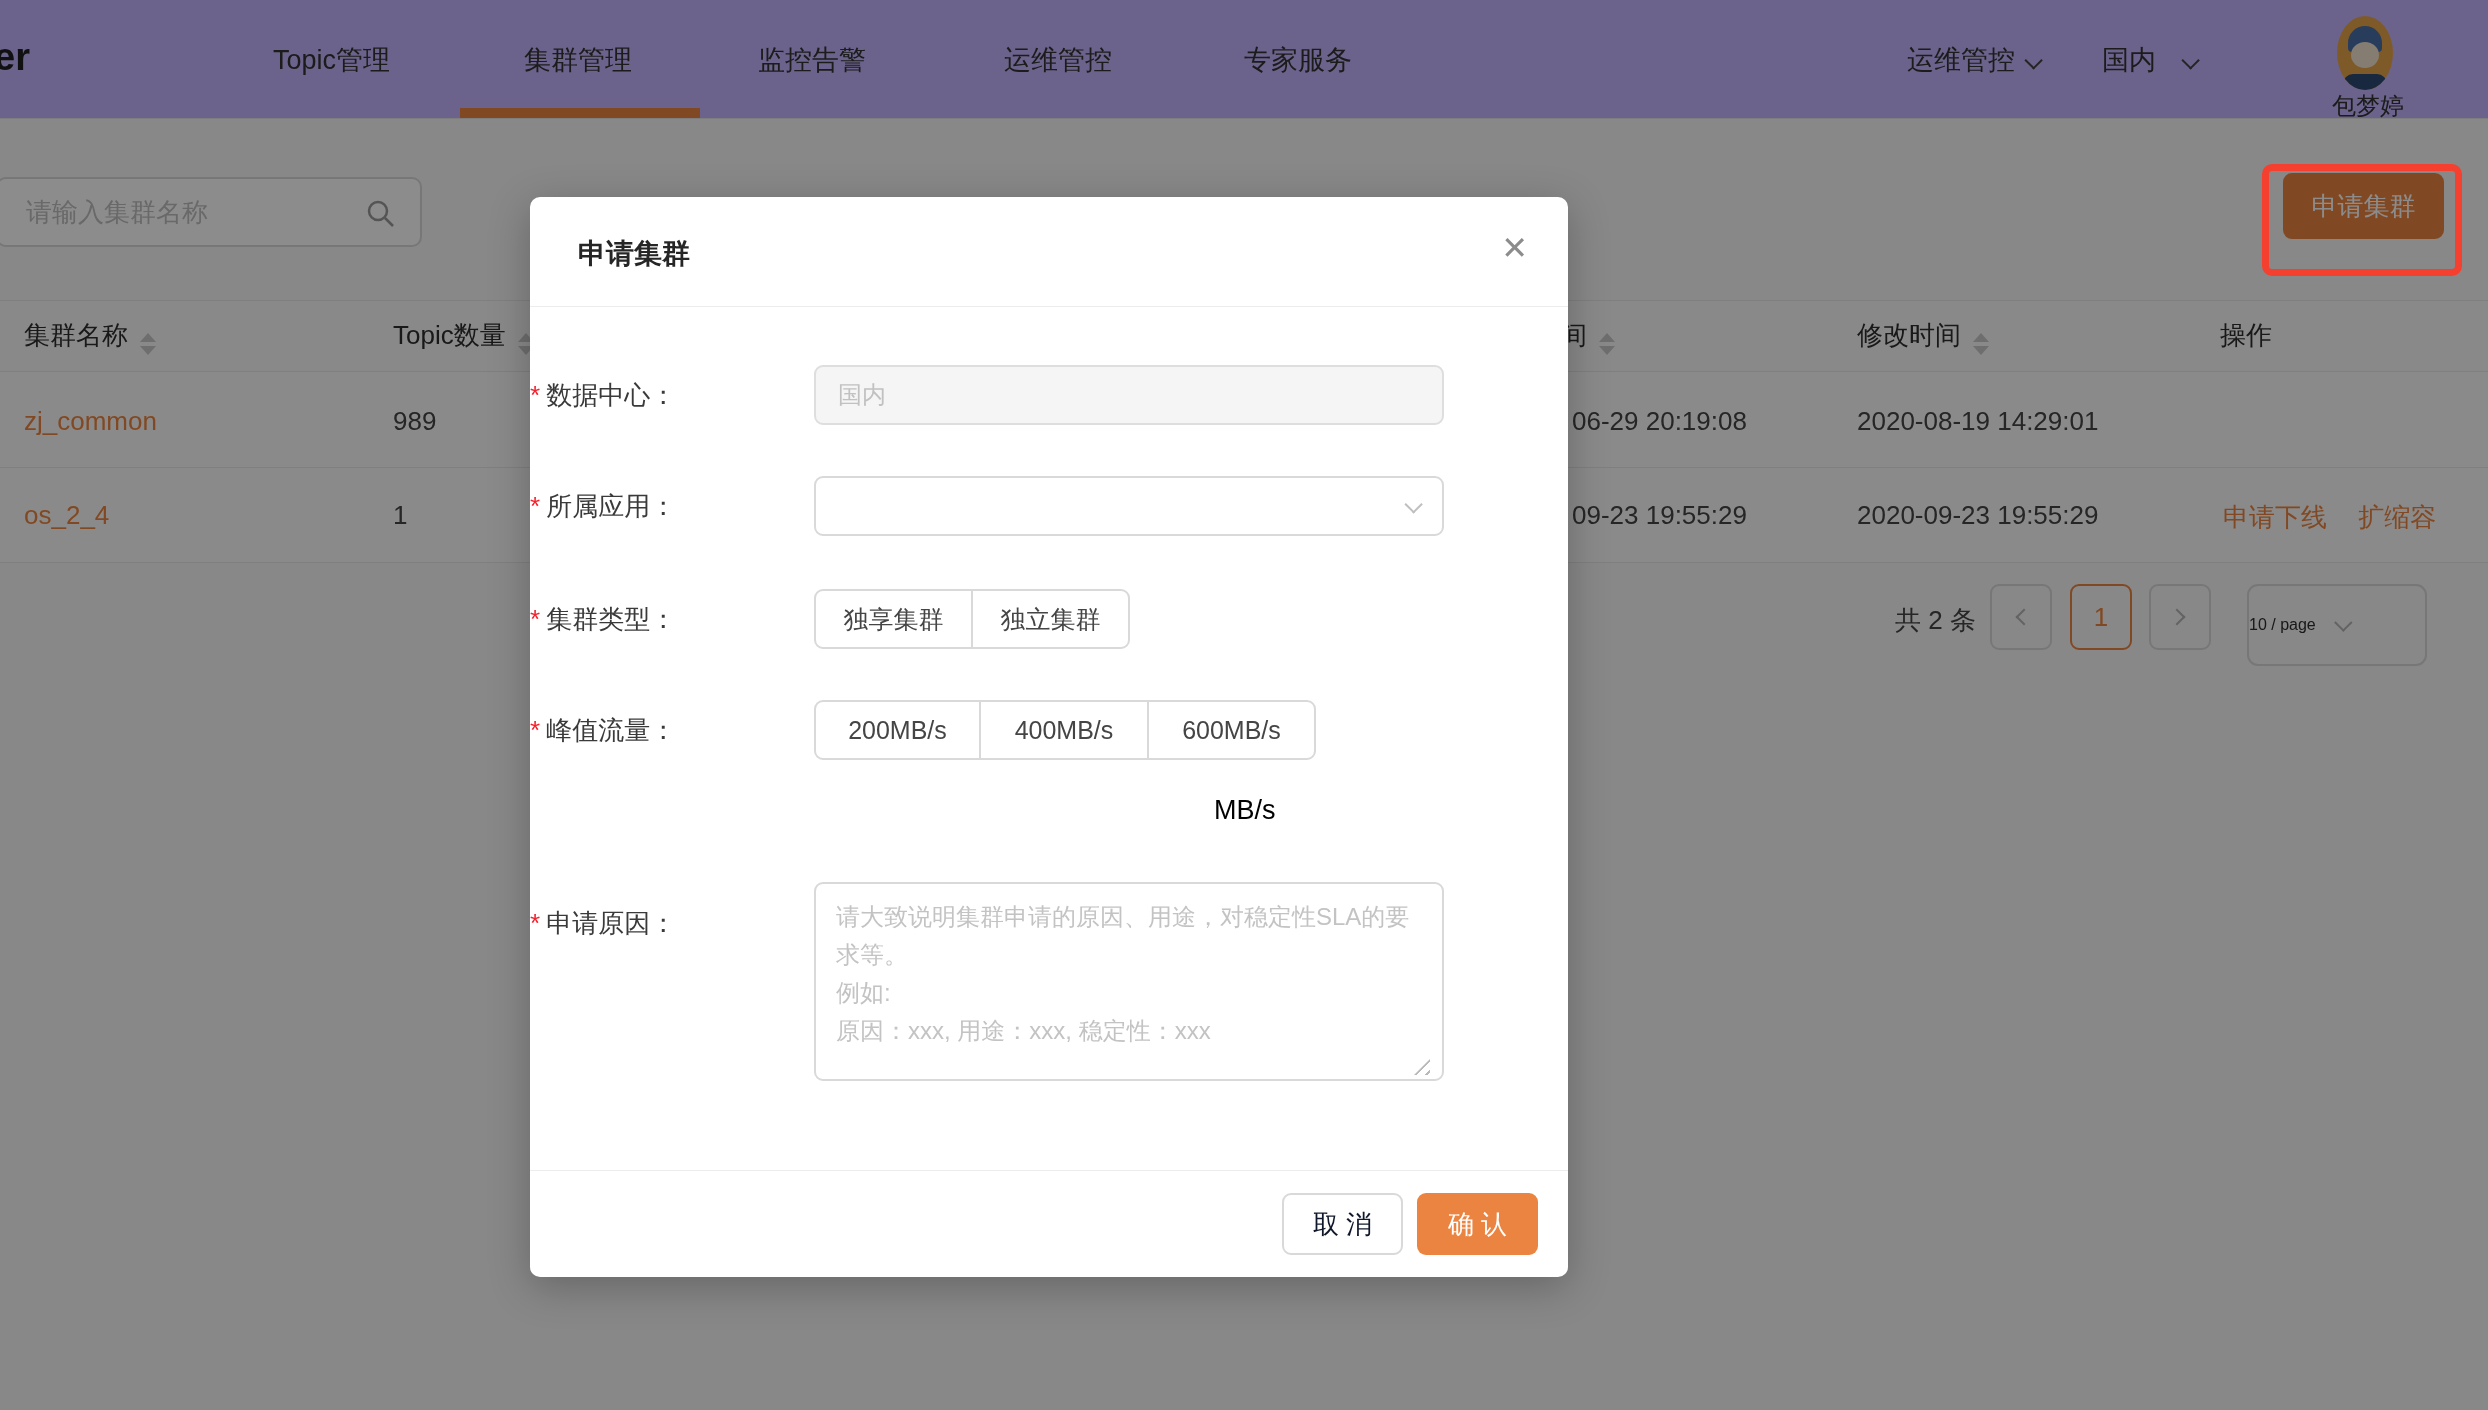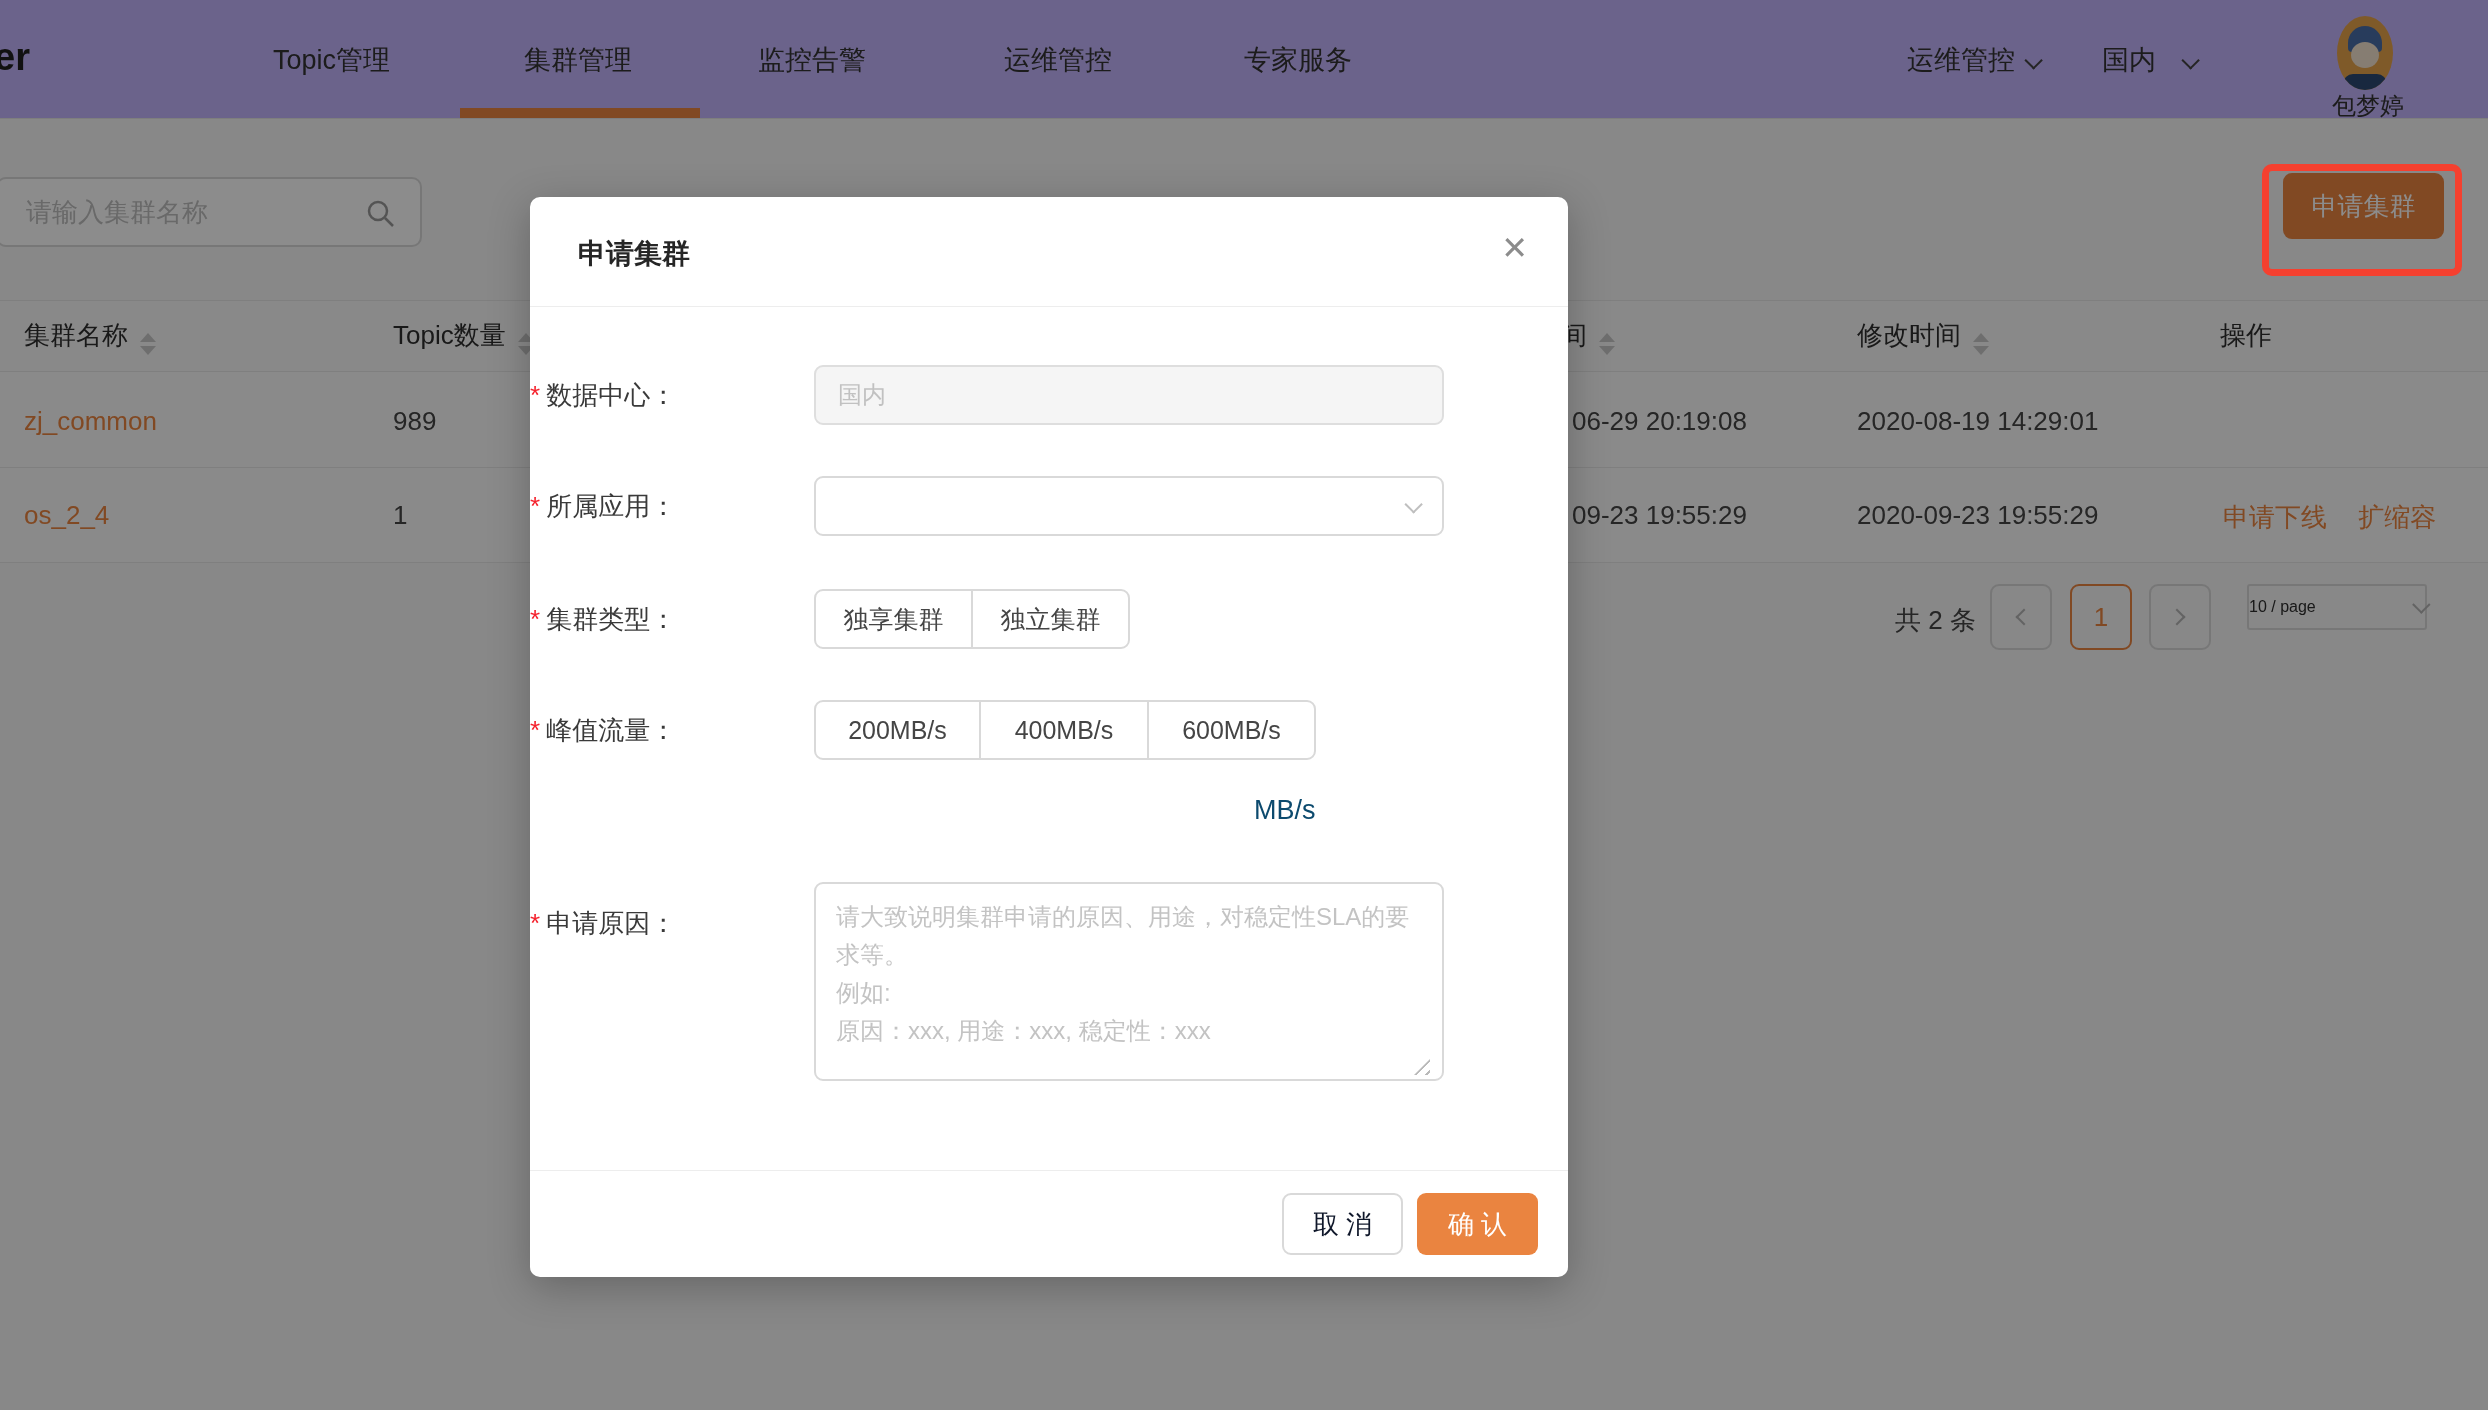--- a/index.html
+++ b/index.html
@@ -41,21 +41,21 @@
   .sort .up { border-bottom:9px solid #c9c9c9; }
   .sort .down { border-top:9px solid #c9c9c9; }
   .link { color:#EC8540; cursor:pointer; }
 
   .pag { position:absolute; top:584px; height:72px; font-size:26px; color:#454545; }
   .pag-btn { position:absolute; top:584px; width:62px; height:66px; border:2px solid #d9d9d9; border-radius:9px; background:transparent; display:flex; align-items:center; justify-content:center; cursor:pointer; }
   .pchev { width:12px; height:12px; border-right:2.5px solid #b5b5b5; border-bottom:2.5px solid #b5b5b5; }
   .pchev.left { transform:rotate(135deg); margin-left:6px; }
   .pchev.right { transform:rotate(-45deg); margin-right:6px; }
   .pag-btn.active { border-color:#EC8540; color:#EC8540; font-size:26px; }
-  .page-size { position:absolute; left:2247px; top:584px; width:180px; height:46px; border:2px solid #d9d9d9; border-radius:3px; display:flex; align-items:center; justify-content:space-between; gap:8px; cursor:pointer; }
+  .page-size { position:absolute; left:2247px; top:584px; width:180px; height:82px; border:2px solid #d9d9d9; border-radius:11px; display:flex; align-items:center; justify-content:flex-start; gap:8px; cursor:pointer; }
   .page-size .chev { border-color:#b5b5b5; transform:rotate(45deg) translateY(-4px); }
 
   
   .overlay { position:absolute; inset:0; background:rgba(0,0,0,0.45); z-index:10; }
 
   
   .annotation { position:absolute; left:2262px; top:164px; width:200px; height:112px; border:7px solid #F5402F; border-radius:10px; z-index:20; }
 
   
   .modal { position:absolute; left:530px; top:197px; width:1038px; height:1080px; background:#fff; border-radius:10px; box-shadow:0 10px 40px rgba(0,0,0,0.25); z-index:30; }
@@ -71,21 +71,21 @@
   .seg { position:absolute; top:0; height:60px; background:#fff; border:2px solid #d9d9d9; font-size:25px; color:#454545; display:flex; align-items:center; justify-content:center; cursor:pointer; font-family:inherit; }
   .num-wrap { position:absolute; left:284px; width:420px; height:62px; border:2px solid #F09A66; border-radius:9px; background:#fff; }
   .num-wrap input { position:absolute; inset:0; border:0; outline:0; background:transparent; padding-left:20px; padding-right:56px; font-size:24px; font-family:inherit; color:#333; }
   .num-wrap input::placeholder { color:#c3c3c3; }
   .spin { position:absolute; right:0; top:0; width:44px; height:100%; border-left:1px solid #ececec; }
   .spin .cell { position:relative; width:100%; height:50%; display:flex; align-items:center; justify-content:center; cursor:pointer; }
   .spin .cell + .cell { border-top:1px solid #ececec; }
   .schev { width:9px; height:9px; border-right:2px solid #999; border-bottom:2px solid #999; }
   .schev.up { transform:rotate(-135deg) translateY(-2px); }
   .schev.down { transform:rotate(45deg) translateY(-2px); }
-  .unit { position:absolute; left:724px; font-size:27px; color:#0c4a6e; }
+  .unit { position:absolute; left:684px; font-size:27px; color:#000000; }
   textarea.reason { position:absolute; left:284px; width:630px; height:199px; border:2px solid #d9d9d9; border-radius:9px; resize:none; padding:14px 20px; font-size:24px; line-height:38px; font-family:inherit; color:#333; outline:none; }
   textarea.reason::placeholder { color:#c3c3c3; }
   .resize-grip { position:absolute; left:884px; top:862px; width:16px; height:16px; background:repeating-linear-gradient(135deg,transparent 0 3px,#b9b9b9 3px 5px,transparent 5px 8px); clip-path:polygon(100% 0,100% 100%,0 100%); }
   .m-btn { position:absolute; top:996px; width:121px; height:62px; border-radius:9px; font-size:26px; cursor:pointer; font-family:inherit; }
   .btn-cancel { left:752px; background:#fff; border:2px solid #d9d9d9; color:#0f172a; }
   .btn-confirm { left:887px; background:#EA8440; border:0; color:#fff; }
 </style>
 </head>
 <body>
 

